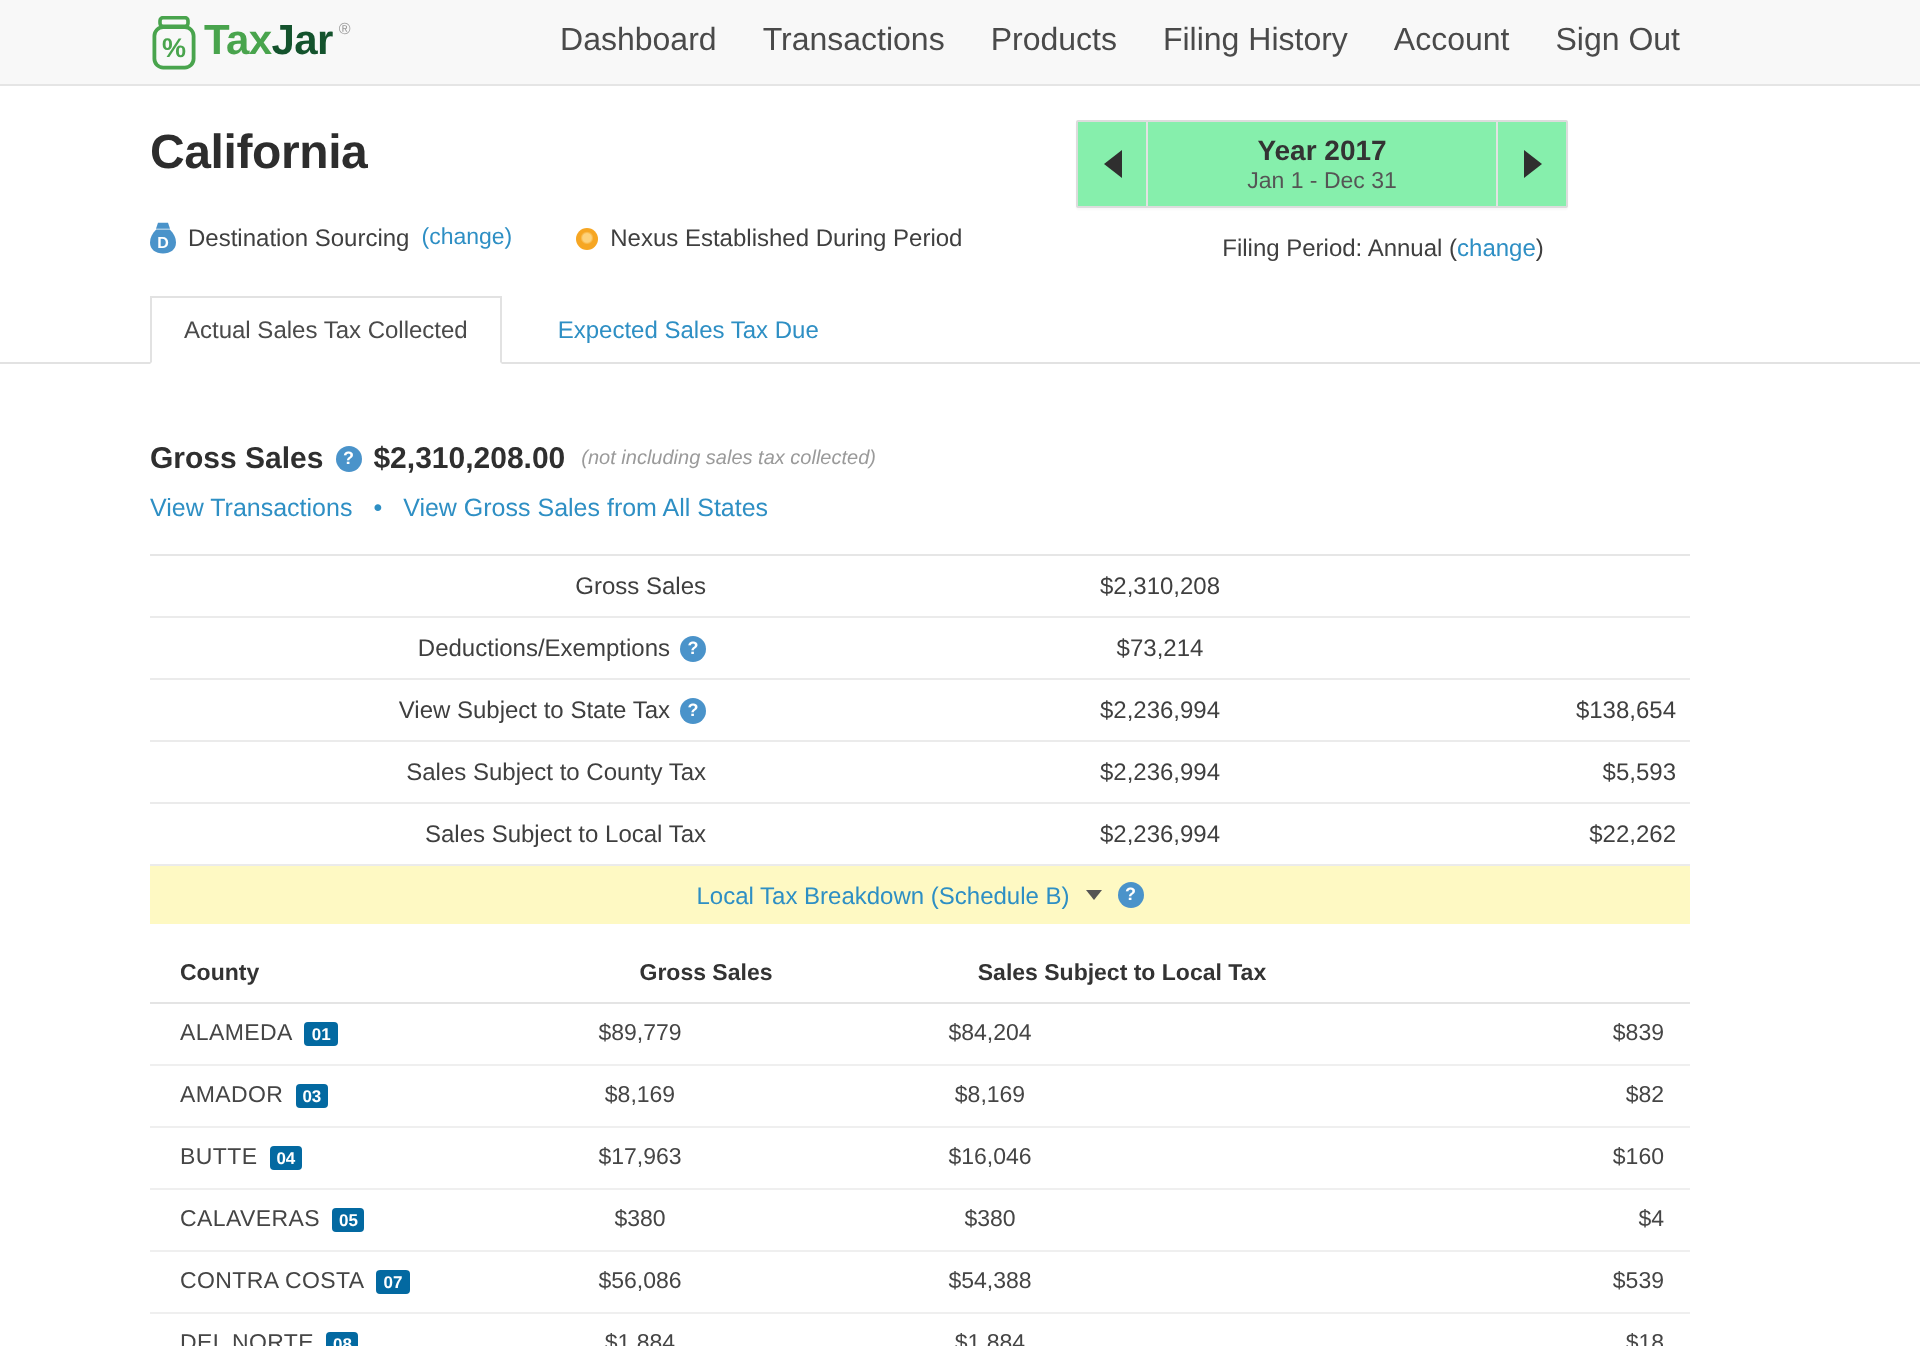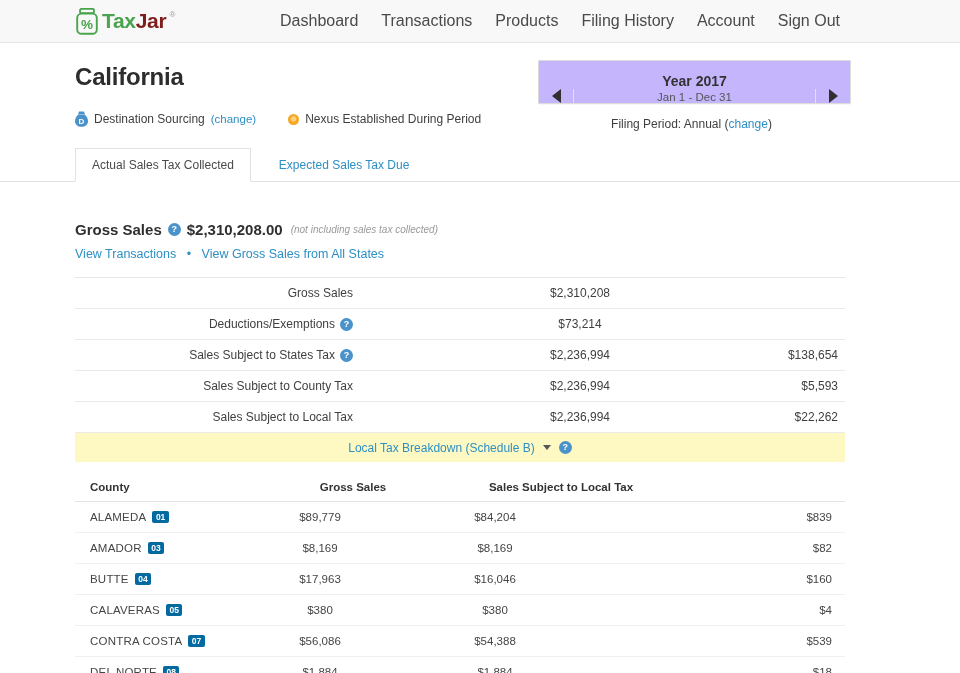--- a/index.html
+++ b/index.html
@@ -6,39 +6,39 @@
   html,body { width:960px; height:673px; overflow:hidden; background:#fff;
     font-family:"Liberation Sans", sans-serif; color:#444; }
 
   
   .nav { height:43px; background:#f8f8f8; border-bottom:1px solid #e5e5e5;
     display:flex; align-items:center; justify-content:space-between;
     padding:0 120px 0 75px; }
   .brand { display:flex; align-items:flex-start; gap:3px; cursor:pointer; }
   .brand-word { font-size:21px; font-weight:bold; letter-spacing:-0.3px; line-height:26px; }
   .brand-tax { color:#49a44d; }
-  .brand-jar { color:#7f1d1d; }
+  .brand-jar { color:#14532d; }
   .brand-reg { font-size:8px; color:#9a9a9a; margin-top:2px; }
   .nav-menu { display:flex; gap:23px; }
   .nav-item { font-size:16px; color:#4a4a4a; cursor:pointer; }
 
   
   .container { margin-left:75px; width:770px; }
   .page-header { display:flex; justify-content:space-between; }
   .header-left { padding-top:20px; }
   .state-title { font-size:24px; font-weight:bold; color:#2d2d2d; letter-spacing:-0.2px; }
   .badges { display:flex; align-items:center; gap:32px; margin-top:20px; }
   .badge-item { display:flex; align-items:center; gap:6px; font-size:12px; color:#3f3f3f; }
   .nexus-dot { width:11px; height:11px; border-radius:50%;
     background:radial-gradient(circle at 50% 45%, #fdd27c 0 26%, #f6a623 40%); }
   .link { color:#2e8fc4; cursor:pointer; text-decoration:none; }
 
   .header-right { padding-top:17px; width:307px; }
-  .period-selector { width:313px; height:44px; background:#c4b5fd;
-    border:1px solid #dcdcdc; border-radius:1px; display:flex; box-shadow:0 1px 1px rgba(0,0,0,0.03);align-items:flex-end; }
+  .period-selector { width:246px; height:44px; background:#86efac;
+    border:1px solid #dcdcdc; border-radius:1px; display:flex; box-shadow:0 1px 1px rgba(0,0,0,0.03); }
   .period-btn { width:35px; display:flex; align-items:center; justify-content:center; cursor:pointer; }
   .period-btn.prev { border-right:1px solid #e2e2e2; }
   .period-btn.next { border-left:1px solid #e2e2e2; }
   .tri-left { width:0; height:0; border-top:7px solid transparent;
     border-bottom:7px solid transparent; border-right:9px solid #2f2f2f; }
   .tri-right { width:0; height:0; border-top:7px solid transparent;
     border-bottom:7px solid transparent; border-left:9px solid #2f2f2f; }
   .period-center { flex:1; display:flex; flex-direction:column; align-items:center; justify-content:center; }
   .period-title { font-size:14px; font-weight:bold; color:#333; }
   .period-range { font-size:11.5px; color:#555; margin-top:2px; }
@@ -189,21 +189,21 @@
     <span class="cell-label">
       <span>Deductions/Exemptions</span>
       <span class="help">?</span>
     </span>
     <span class="cell-base">$73,214</span>
     <span class="cell-tax"></span>
   </div>
 
   <div class="summary-row">
     <span class="cell-label">
-      <span>Sales Subject to States Tax</span>
+      <span>View Subject to State Tax</span>
       <span class="help">?</span>
     </span>
     <span class="cell-base">$2,236,994</span>
     <span class="cell-tax">$138,654</span>
   </div>
 
   <div class="summary-row">
     <span class="cell-label">
       <span>Sales Subject to County Tax</span>
 

